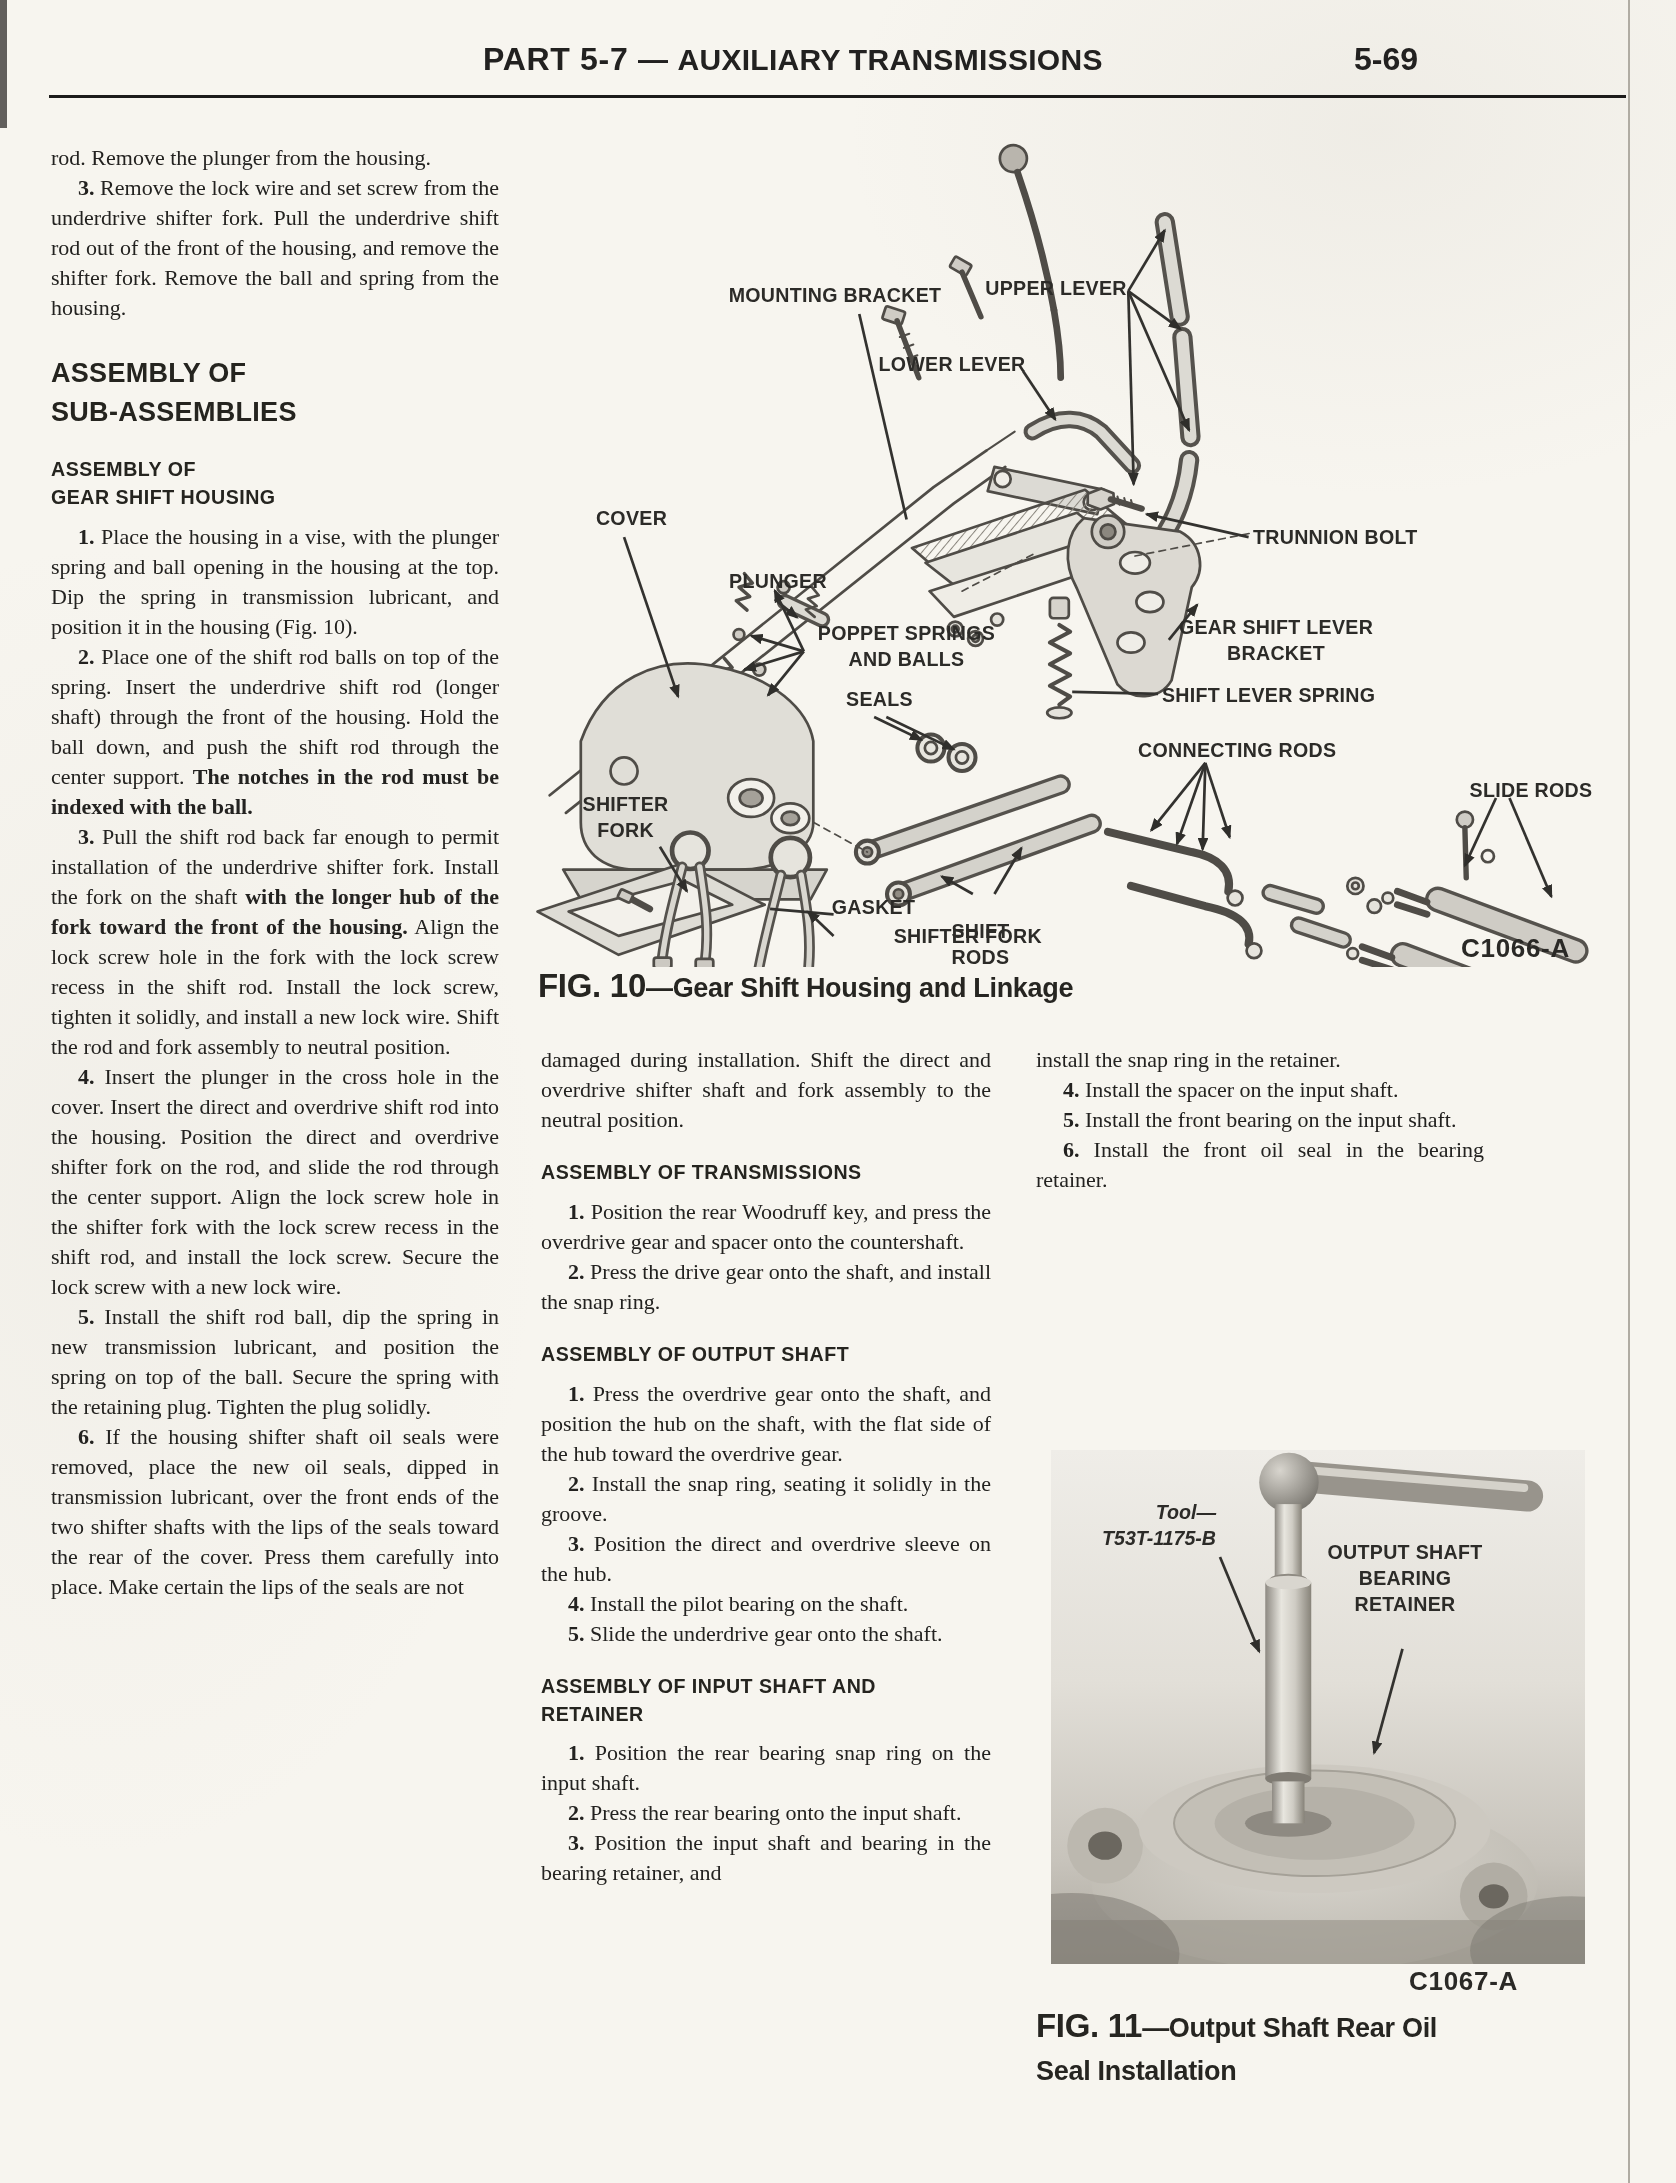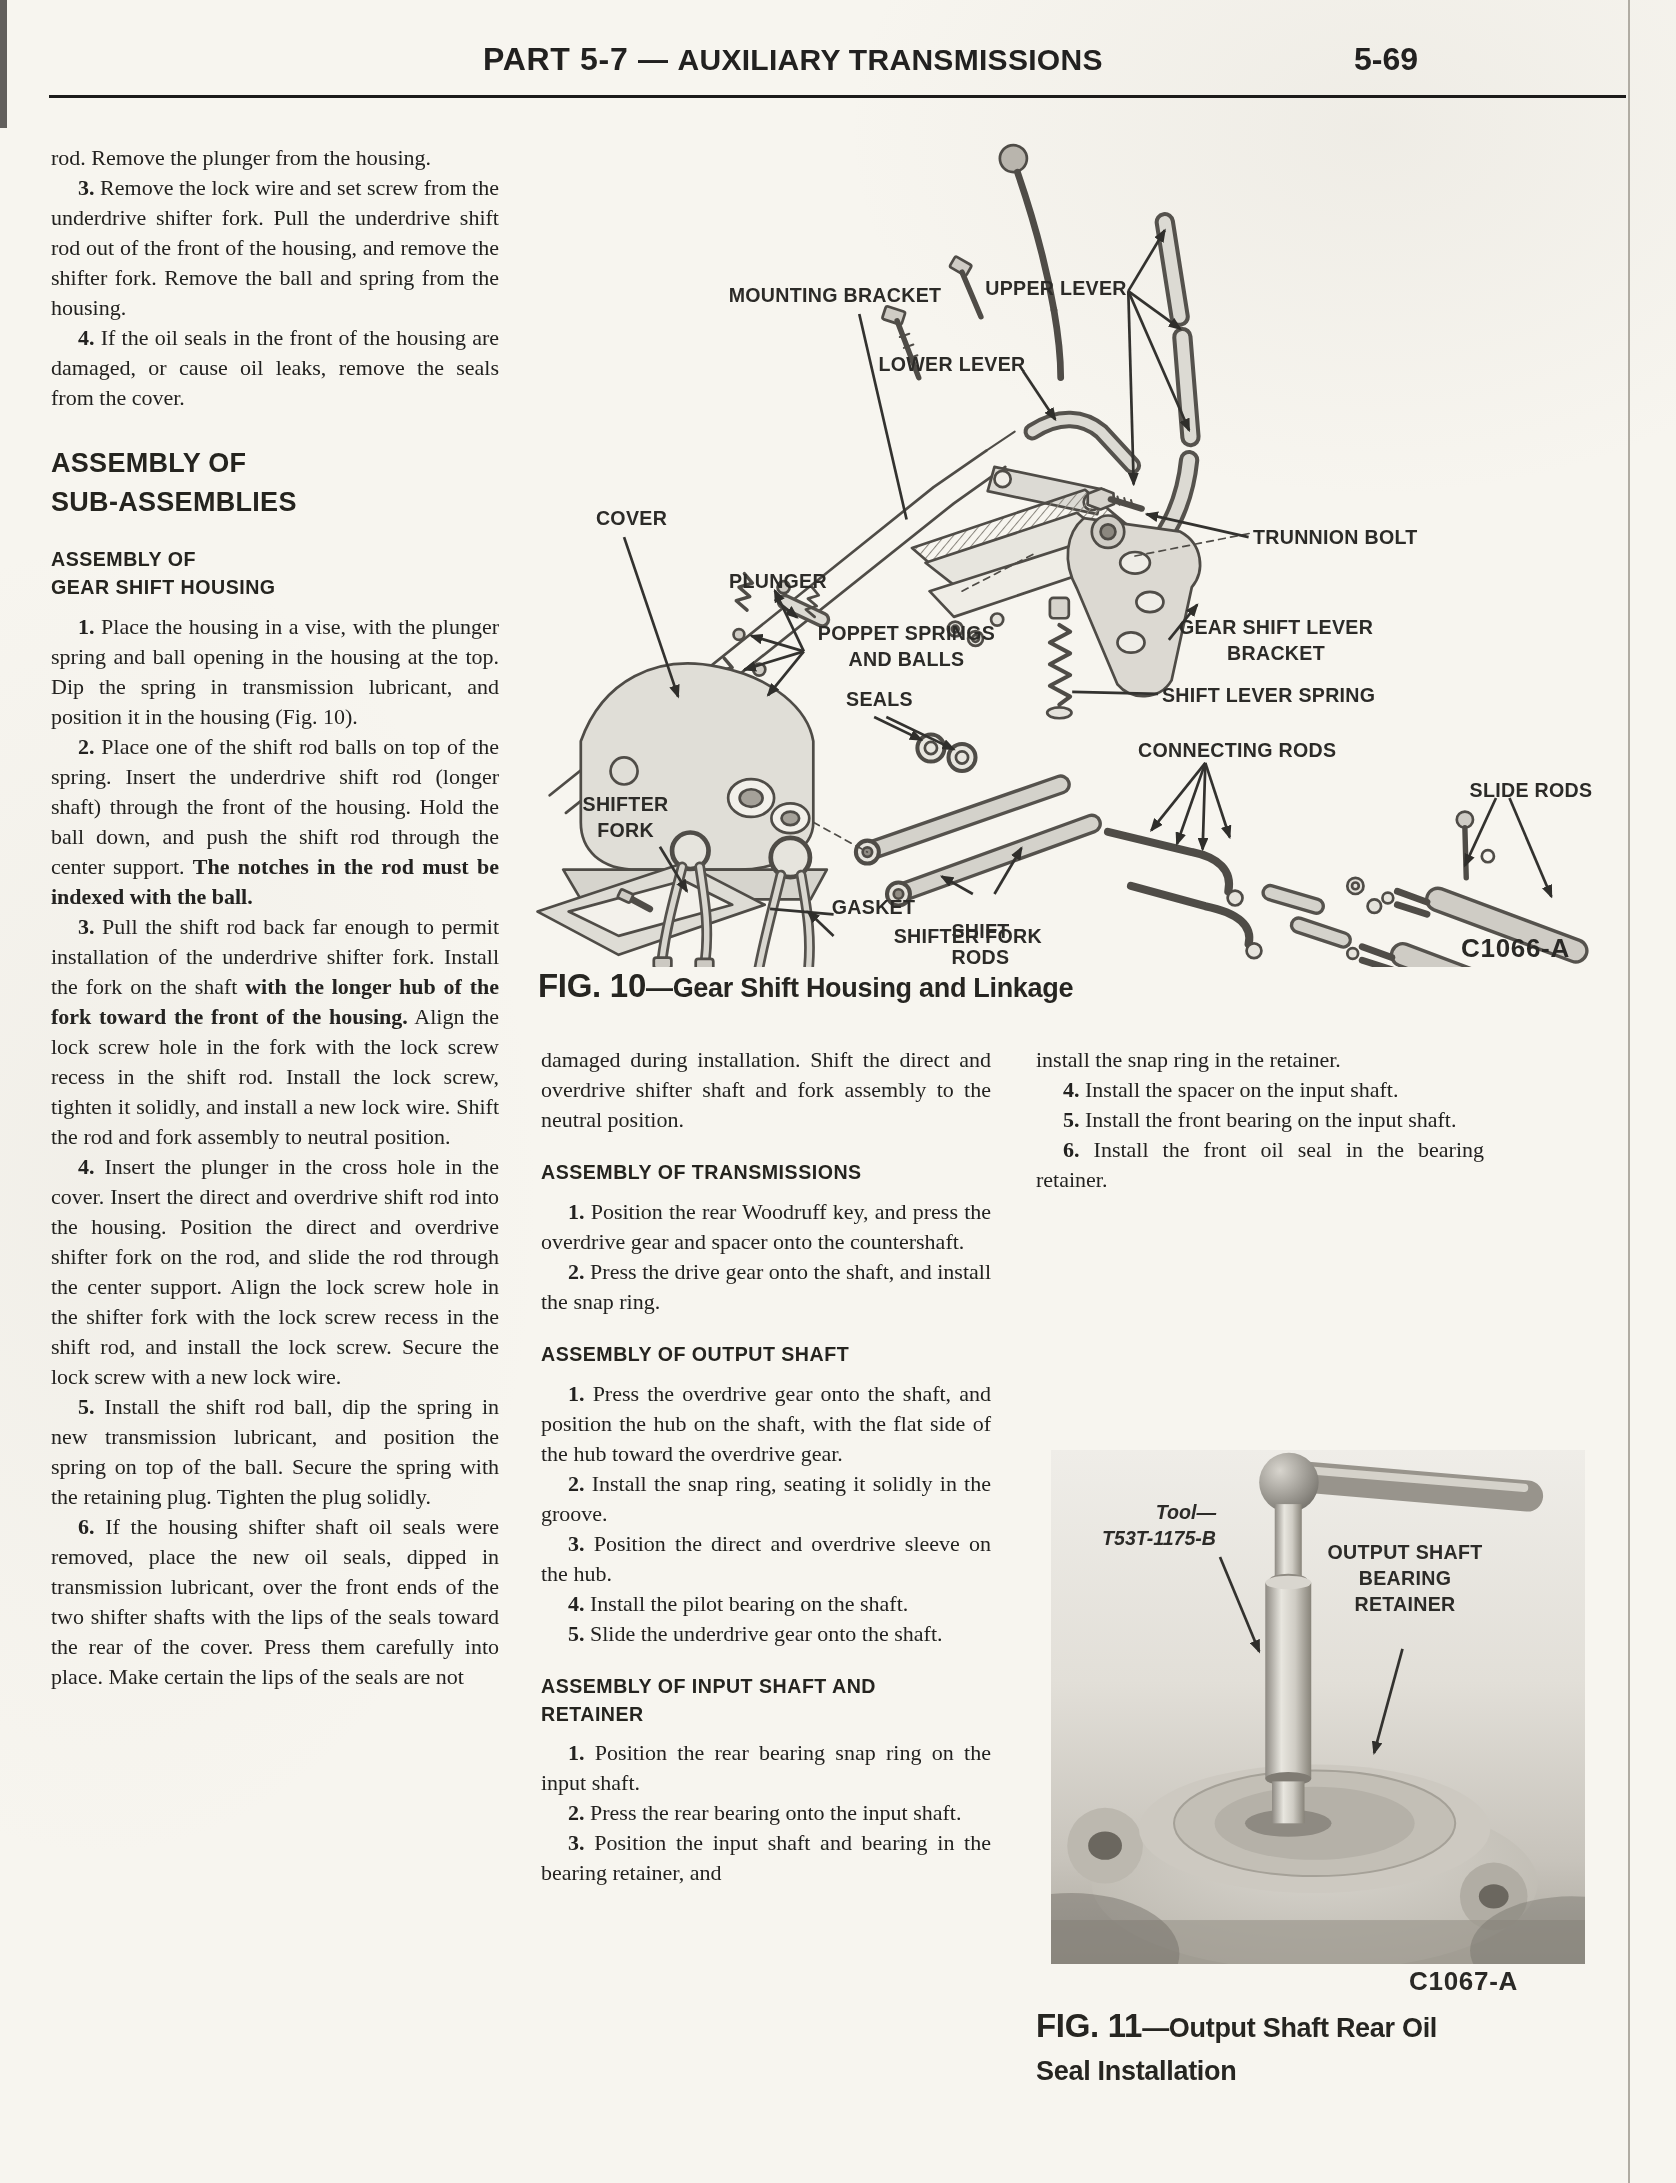--- a/index.html
+++ b/index.html
@@ -57,21 +57,20 @@
 
   <div class="hdr-title">
     <span class="hdr-part">PART 5-7</span><span class="hdr-sep">—</span><span class="hdr-sec">AUXILIARY TRANSMISSIONS</span>
   </div>
   <div class="hdr-page">5-69</div>
   <div class="hdr-rule"></div>
 
   <div id="col-left" class="col">
       <p class="body-p"><span>rod. Remove the plunger from the housing.</span></p>
       <p class="body-p indent"><span class="b">3. </span><span>Remove the lock wire and set screw from the underdrive shifter fork. Pull the underdrive shift rod out of the front of the housing, and remove the shifter fork. Remove the ball and spring from the housing.</span></p>
-      <p class="body-p indent"><span class="b">4. </span><span>If the oil seals in the front of the housing are damaged, or cause oil leaks, remove the seals from the cover.</span></p>
       <div class="h1">
         <div>ASSEMBLY OF</div>
         <div>SUB-ASSEMBLIES</div>
       </div>
       <div class="h2">
         <div>ASSEMBLY OF</div>
         <div>GEAR SHIFT HOUSING</div>
       </div>
       <p class="body-p indent"><span class="b">1. </span><span>Place the housing in a vise, with the plunger spring and ball opening in the housing at the top. Dip the spring in transmission lubricant, and position it in the housing (Fig. 10).</span></p>
       <p class="body-p indent"><span class="b">2. </span><span>Place one of the shift rod balls on top of the spring. Insert the underdrive shift rod (longer shaft) through the front of the housing. Hold the ball down, and push the shift rod through the center support. </span><span class="b">The notches in the rod must be indexed with the ball.</span></p>

